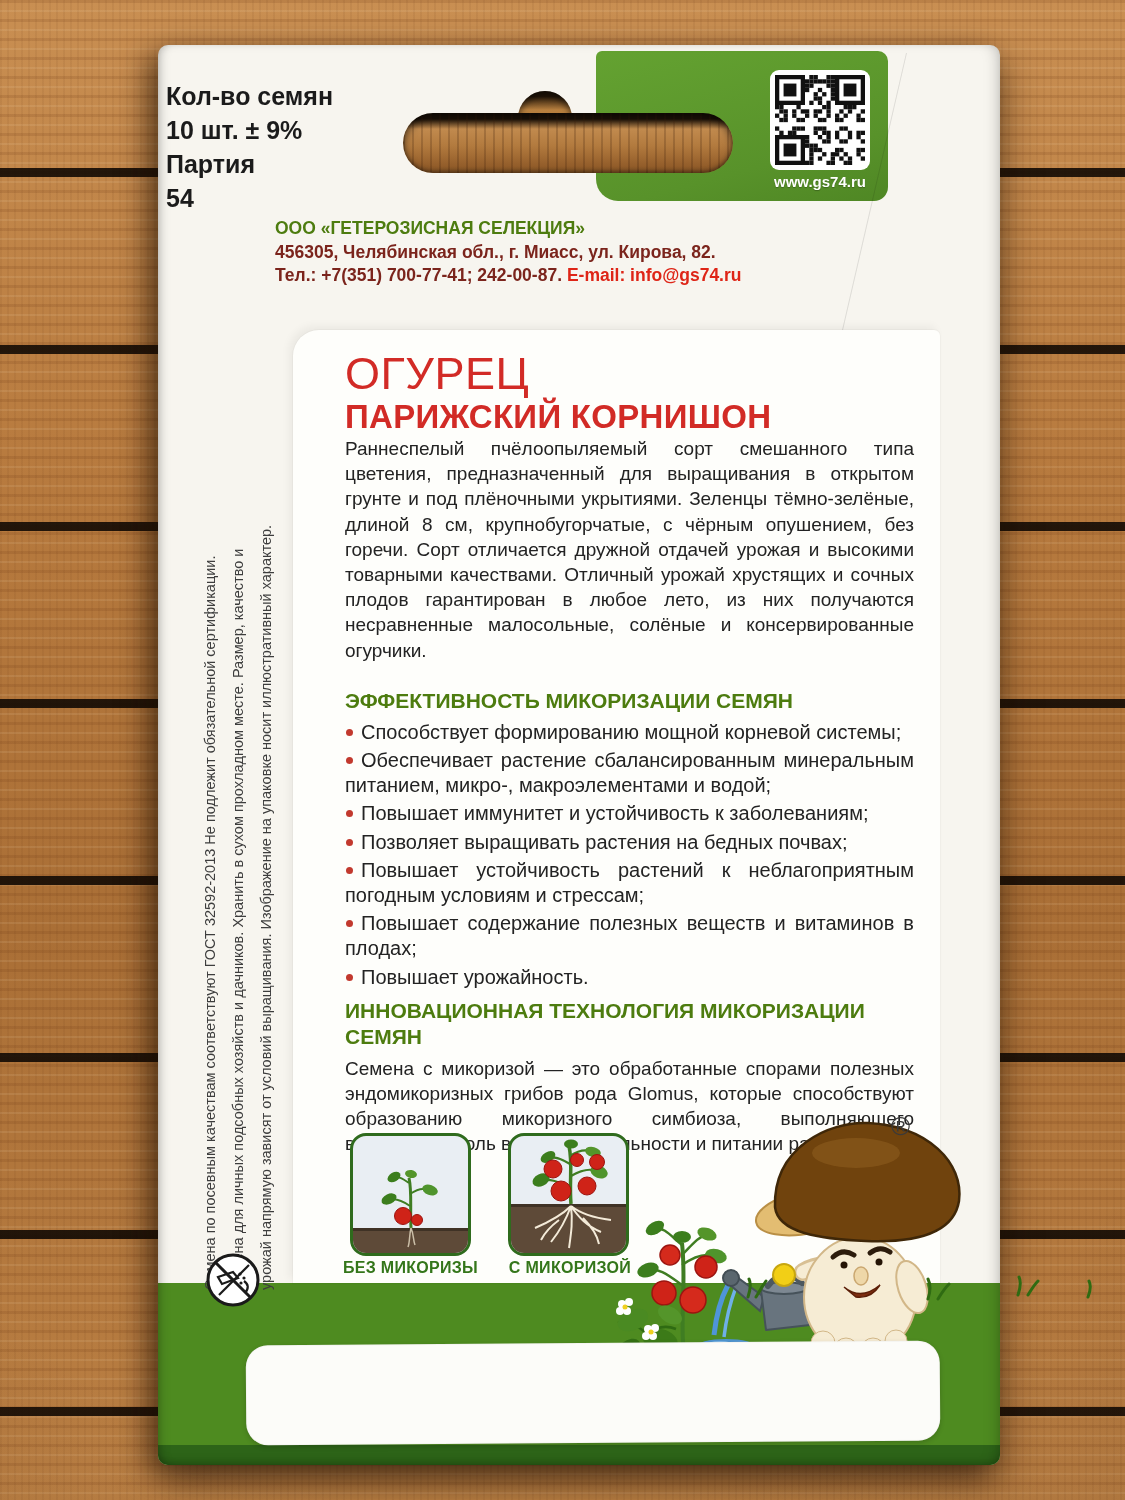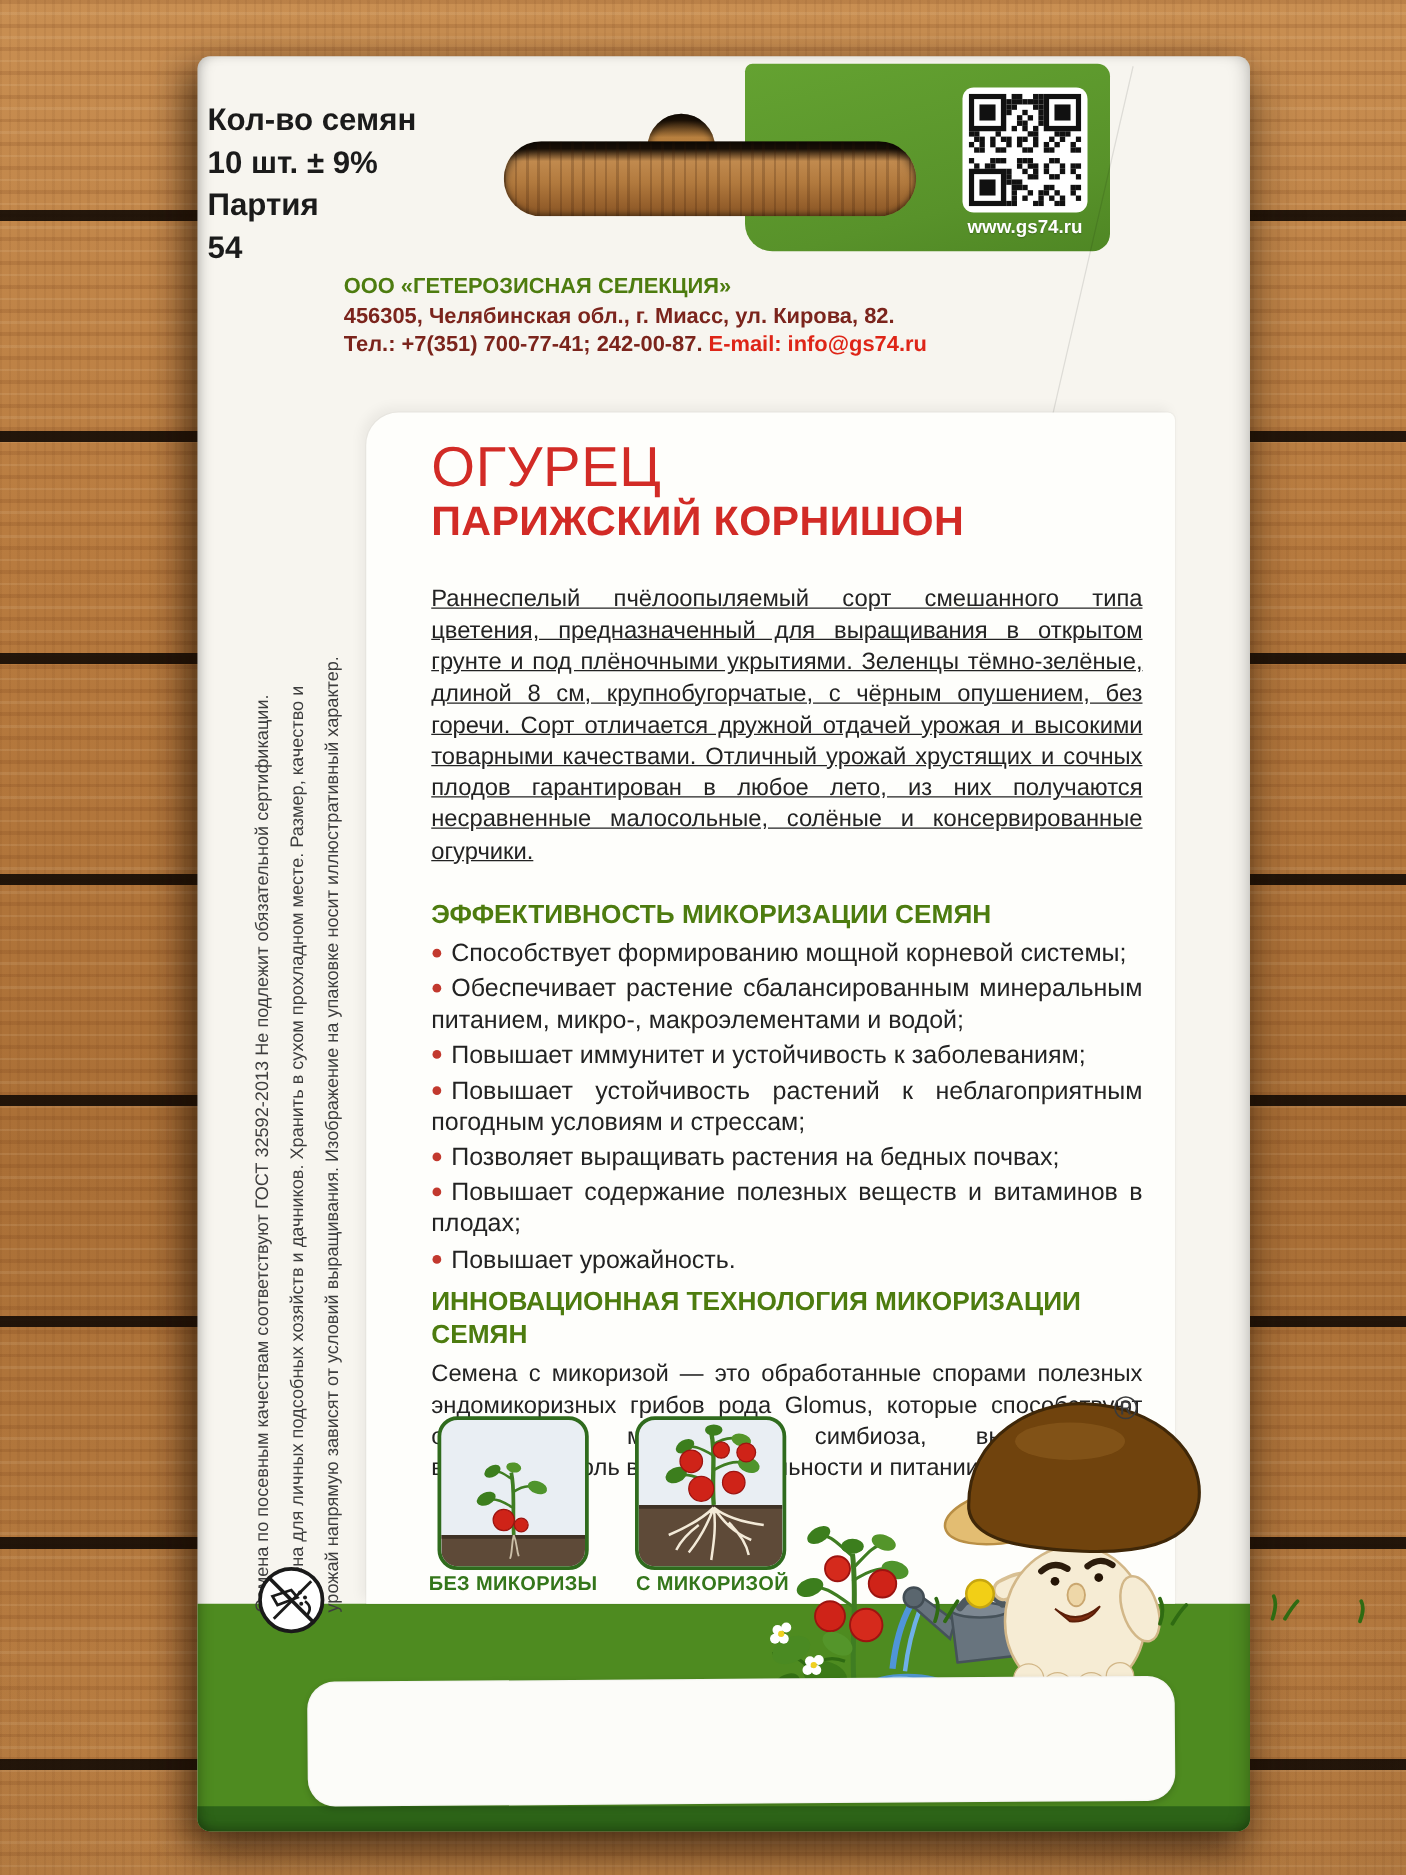--- a/index.html
+++ b/index.html
@@ -48,22 +48,22 @@
   .company{position:absolute;left:117px;top:172px;width:600px;z-index:3;font-weight:bold;font-size:17.5px;line-height:23.5px;}
   .co-name{color:#4d7c0f;}
   .co-addr,.co-phone{color:#7b241c;}
   .co-email{color:#de2517;}
   
   .panel{position:absolute;left:135px;top:285px;width:647px;height:953px;background:#fefefb;
     border-radius:26px 6px 0 0;z-index:2;
     box-shadow:-4px -4px 9px rgba(0,0,0,.05), 0 0 0 1px rgba(0,0,0,.025);
     padding:20px 26px 0 52px;color:#232323;}
   .p-title{color:#d22b26;font-weight:normal;font-size:45px;line-height:48px;letter-spacing:.5px;}
-  .p-subtitle{color:#d22b26;font-weight:bold;font-size:33px;line-height:38px;margin-bottom:31px;letter-spacing:.3px;}
-  .p-desc{font-size:19px;line-height:25.2px;text-align:justify;margin-bottom:25px;text-decoration:underline;}
+  .p-subtitle{color:#d22b26;font-weight:bold;font-size:33px;line-height:38px;margin-bottom:0;letter-spacing:.3px;}
+  .p-desc{font-size:19px;line-height:25.2px;text-align:justify;margin-bottom:25px;}
   .p-h{color:#4d7c0f;font-weight:bold;font-size:21px;line-height:26px;margin:8px 0 6px;}
   .bullet{font-size:20px;line-height:25.2px;text-align:justify;margin-bottom:3px;}
   .dot{display:inline-block;width:7px;height:7px;border-radius:50%;background:#c2392e;margin:0 8px 3px 1px;}
   .p-desc2{font-size:19px;line-height:25.2px;text-align:justify;}
   
   .side-text{position:absolute;left:38px;top:1245px;width:952px;height:86px;z-index:3;
     transform:rotate(-90deg);transform-origin:0 0;
     color:#3d3d3d;font-size:14.5px;line-height:28px;white-space:nowrap;}
   
   .img-box{position:absolute;top:1088px;width:121px;height:123px;border:3px solid #2f6b1d;border-radius:16px;
@@ -248,22 +248,22 @@
     </div>
 
     <div class="panel">
       <div class="p-title">ОГУРЕЦ</div>
       <div class="p-subtitle">ПАРИЖСКИЙ КОРНИШОН</div>
       <div class="p-desc">Раннеспелый пчёлоопыляемый сорт смешанного типа цветения, предназначенный для выращивания в открытом грунте и под плёночными укрытиями. Зеленцы тёмно-зелёные, длиной 8 см, крупнобугорчатые, с чёрным опушением, без горечи. Сорт отличается дружной отдачей урожая и высокими товарными качествами. Отличный урожай хрустящих и сочных плодов гарантирован в любое лето, из них получаются несравненные малосольные, солёные и консервированные огурчики.</div>
       <div class="p-h">ЭФФЕКТИВНОСТЬ МИКОРИЗАЦИИ СЕМЯН</div>
       <div class="bullet"><span class="dot"></span><span>Способствует формированию мощной корневой системы;</span></div>
       <div class="bullet"><span class="dot"></span><span>Обеспечивает растение сбалансированным минеральным питанием, микро-, макроэлементами и водой;</span></div>
       <div class="bullet"><span class="dot"></span><span>Повышает иммунитет и устойчивость к заболеваниям;</span></div>
+      <div class="bullet"><span class="dot"></span><span>Позволяет выращивать растения на бедных почвах;</span></div>
       <div class="bullet"><span class="dot"></span><span>Повышает устойчивость растений к неблагоприятным погодным условиям и стрессам;</span></div>
-      <div class="bullet"><span class="dot"></span><span>Позволяет выращивать растения на бедных почвах;</span></div>
       <div class="bullet"><span class="dot"></span><span>Повышает содержание полезных веществ и витаминов в плодах;</span></div>
       <div class="bullet"><span class="dot"></span><span>Повышает урожайность.</span></div>
       <div class="p-h">ИННОВАЦИОННАЯ ТЕХНОЛОГИЯ МИКОРИЗАЦИИ СЕМЯН</div>
       <div class="p-desc2">Семена с микоризой — это обработанные спорами полезных эндомикоризных грибов рода Glomus, которые способствуют образованию микоризного симбиоза, выполняющего важнейшую роль в жизнедеятельности и питании растений.</div>
     </div>
 
     <div class="side-text">
       <div>Семена по посевным качествам соответствуют ГОСТ 32592-2013 Не подлежит обязательной сертификации.</div>
       <div>Семена для личных подсобных хозяйств и дачников. Хранить в сухом прохладном месте. Размер, качество и</div>
       <div>урожай напрямую зависят от условий выращивания. Изображение на упаковке носит иллюстративный характер.</div>

